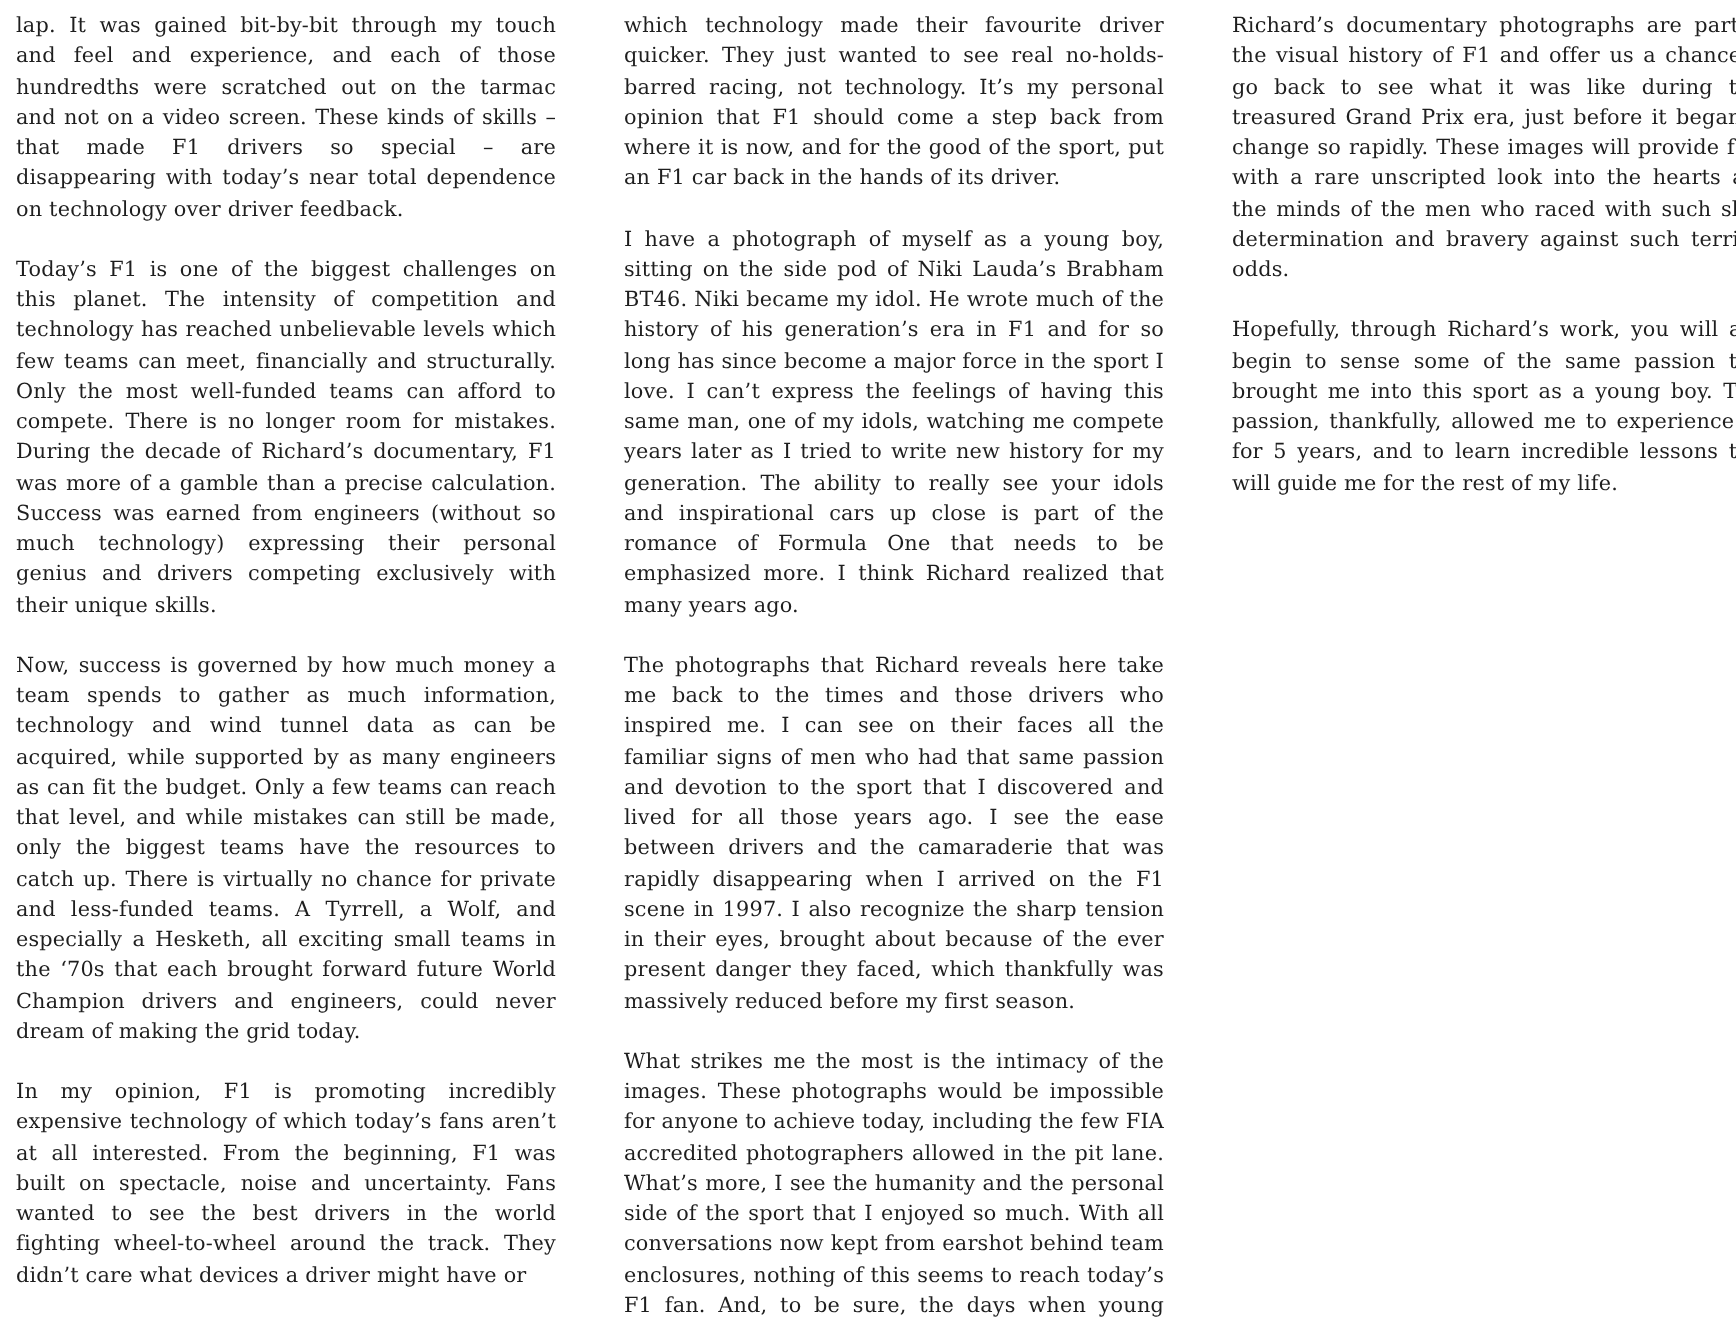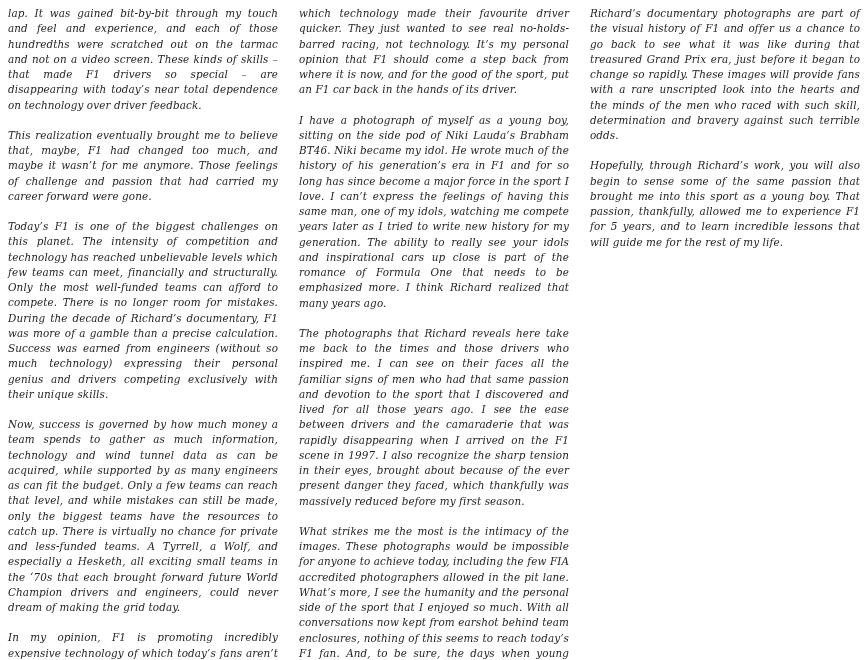--- a/index.html
+++ b/index.html
@@ -12,23 +12,22 @@
     height: 660px;
     overflow: hidden;
     font-family: "DejaVu Serif", "Liberation Serif", serif;
   }
   .page {
     box-sizing: border-box;
     width: 868px;
     height: 660px;
     padding: 6px 24px 8px 8px;
     display: flex;
-    gap: 21px;
+    gap: 34px;
     background: #ffffff;
-    font-style: italic;
   }
   .column {
     width: 270px;
     flex: 0 0 270px;
     color: #1e1e1e;
     font-size: 10.4px;
     line-height: 15.25px;
     text-align: justify;
     text-justify: inter-word;
     letter-spacing: 0.1px;
@@ -39,21 +38,20 @@
   .column p:last-child {
     margin-bottom: 0;
   }
 </style>
 </head>
 <body>
 
 <div class="page">
   <div class="column">
       <p>lap. It was gained bit-by-bit through my touch and feel and experience, and each of those hundredths were scratched out on the tarmac and not on a video screen. These kinds of skills – that made F1 drivers so special – are disappearing with today’s near total dependence on technology over driver feedback.</p>
-      <p>This realization eventually brought me to believe that, maybe, F1 had changed too much, and maybe it wasn’t for me anymore. Those feelings of challenge and passion that had carried my career forward were gone.</p>
       <p>Today’s F1 is one of the biggest challenges on this planet. The intensity of competition and technology has reached unbelievable levels which few teams can meet, financially and structurally. Only the most well-funded teams can afford to compete. There is no longer room for mistakes. During the decade of Richard’s documentary, F1 was more of a gamble than a precise calculation. Success was earned from engineers (without so much technology) expressing their personal genius and drivers competing exclusively with their unique skills.</p>
       <p>Now, success is governed by how much money a team spends to gather as much information, technology and wind tunnel data as can be acquired, while supported by as many engineers as can fit the budget. Only a few teams can reach that level, and while mistakes can still be made, only the biggest teams have the resources to catch up. There is virtually no chance for private and less-funded teams. A Tyrrell, a Wolf, and especially a Hesketh, all exciting small teams in the ‘70s that each brought forward future World Champion drivers and engineers, could never dream of making the grid today.</p>
       <p>In my opinion, F1 is promoting incredibly expensive technology of which today’s fans aren’t at all interested. From the beginning, F1 was built on spectacle, noise and uncertainty. Fans wanted to see the best drivers in the world fighting wheel-to-wheel around the track. They didn’t care what devices a driver might have or</p>
     </div>
   <div class="column">
       <p>which technology made their favourite driver quicker. They just wanted to see real no-holds-barred racing, not technology. It’s my personal opinion that F1 should come a step back from where it is now, and for the good of the sport, put an F1 car back in the hands of its driver.</p>
       <p>I have a photograph of myself as a young boy, sitting on the side pod of Niki Lauda’s Brabham BT46. Niki became my idol. He wrote much of the history of his generation’s era in F1 and for so long has since become a major force in the sport I love. I can’t express the feelings of having this same man, one of my idols, watching me compete years later as I tried to write new history for my generation. The ability to really see your idols and inspirational cars up close is part of the romance of Formula One that needs to be emphasized more. I think Richard realized that many years ago.</p>
       <p>The photographs that Richard reveals here take me back to the times and those drivers who inspired me. I can see on their faces all the familiar signs of men who had that same passion and devotion to the sport that I discovered and lived for all those years ago. I see the ease between drivers and the camaraderie that was rapidly disappearing when I arrived on the F1 scene in 1997. I also recognize the sharp tension in their eyes, brought about because of the ever present danger they faced, which thankfully was massively reduced before my first season.</p>
       <p>What strikes me the most is the intimacy of the images. These photographs would be impossible for anyone to achieve today, including the few FIA accredited photographers allowed in the pit lane. What’s more, I see the humanity and the personal side of the sport that I enjoyed so much. With all conversations now kept from earshot behind team enclosures, nothing of this seems to reach today’s F1 fan. And, to be sure, the days when young boys were allowed to sit on their heroes’ F1 car for a photograph are gone forever.</p>
     </div>

